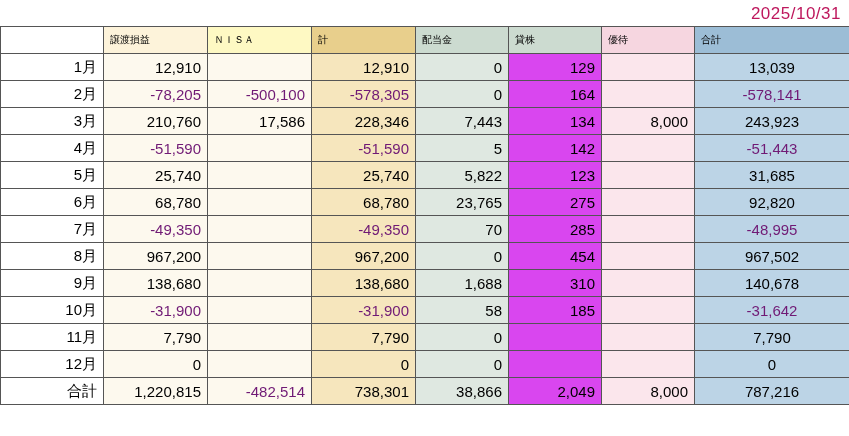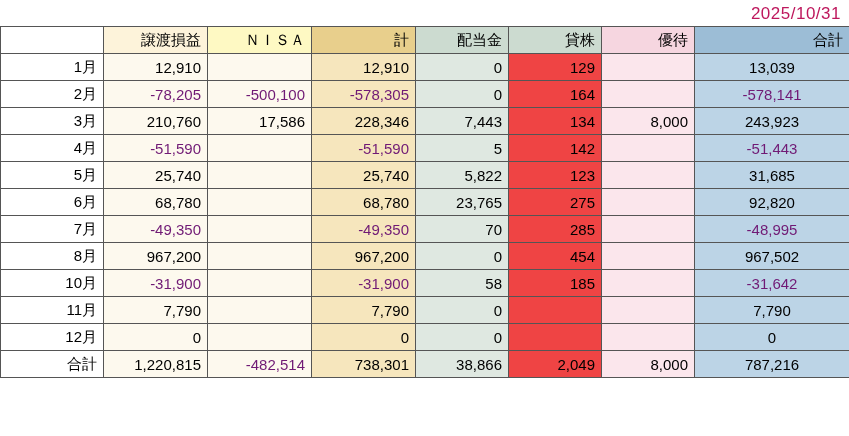--- a/index.html
+++ b/index.html
@@ -50,43 +50,43 @@
   col.c-month { width: 103px; }
   col.c-jouto  { width: 104px; }
   col.c-nisa   { width: 104px; }
   col.c-kei    { width: 104px; }
   col.c-haito  { width: 93px; }
   col.c-kashi  { width: 93px; }
   col.c-yutai  { width: 93px; }
   col.c-total  { width: 155px; }
 
   thead th {
-    text-align: right;
-    font-size: 15px;
+    text-align: left;
+    font-size: 10px;
   }
   th.h-month { background: #ffffff; }
   th.h-jouto { background: #fdf3da; }
   th.h-nisa  { background: #fef9c3; }
   th.h-kei   { background: #e8cf8c; }
   th.h-haito { background: #ccdbd0; }
   th.h-kashi { background: #ccdbd0; }
   th.h-yutai { background: #f6d6e0; }
   th.h-total { background: #9cbdd6; }
 
   td.month {
     text-align: right;
     background: #ffffff;
     padding-right: 10px;
   }
   td.num { text-align: right; }
   td.jouto { background: #fdf9ee; }
   td.nisa  { background: #fdf9ee; }
   td.kei   { background: #f6e6bd; }
   td.haito { background: #dfe8e1; }
-  td.kashi { background: #ef4444; margin-top: 12px; }
+  td.kashi { background: #d946ef; margin-top: 12px; }
   td.yutai { background: #fbe6ec; }
   td.total { background: #bcd4e6; text-align: center; }
 
   tr.totalrow td.month { background:#ffffff; }
   .neg { color: #701a75; }
 </style>
 </head>
 <body>
 
 <div class="page">
@@ -191,20 +191,30 @@
           <td class="month">8月</td>
           <td class="num jouto">967,200</td>
           <td class="num nisa"></td>
           <td class="num kei">967,200</td>
           <td class="num haito">0</td>
           <td class="num kashi">454</td>
           <td class="num yutai"></td>
           <td class="num total">967,502</td>
         </tr>
         <tr>
+          <td class="month">9月</td>
+          <td class="num jouto">138,680</td>
+          <td class="num nisa"></td>
+          <td class="num kei">138,680</td>
+          <td class="num haito">1,688</td>
+          <td class="num kashi">310</td>
+          <td class="num yutai"></td>
+          <td class="num total">140,678</td>
+        </tr>
+        <tr>
           <td class="month">10月</td>
           <td class="num jouto neg">-31,900</td>
           <td class="num nisa"></td>
           <td class="num kei neg">-31,900</td>
           <td class="num haito">58</td>
           <td class="num kashi">185</td>
           <td class="num yutai"></td>
           <td class="num total neg">-31,642</td>
         </tr>
         <tr>

